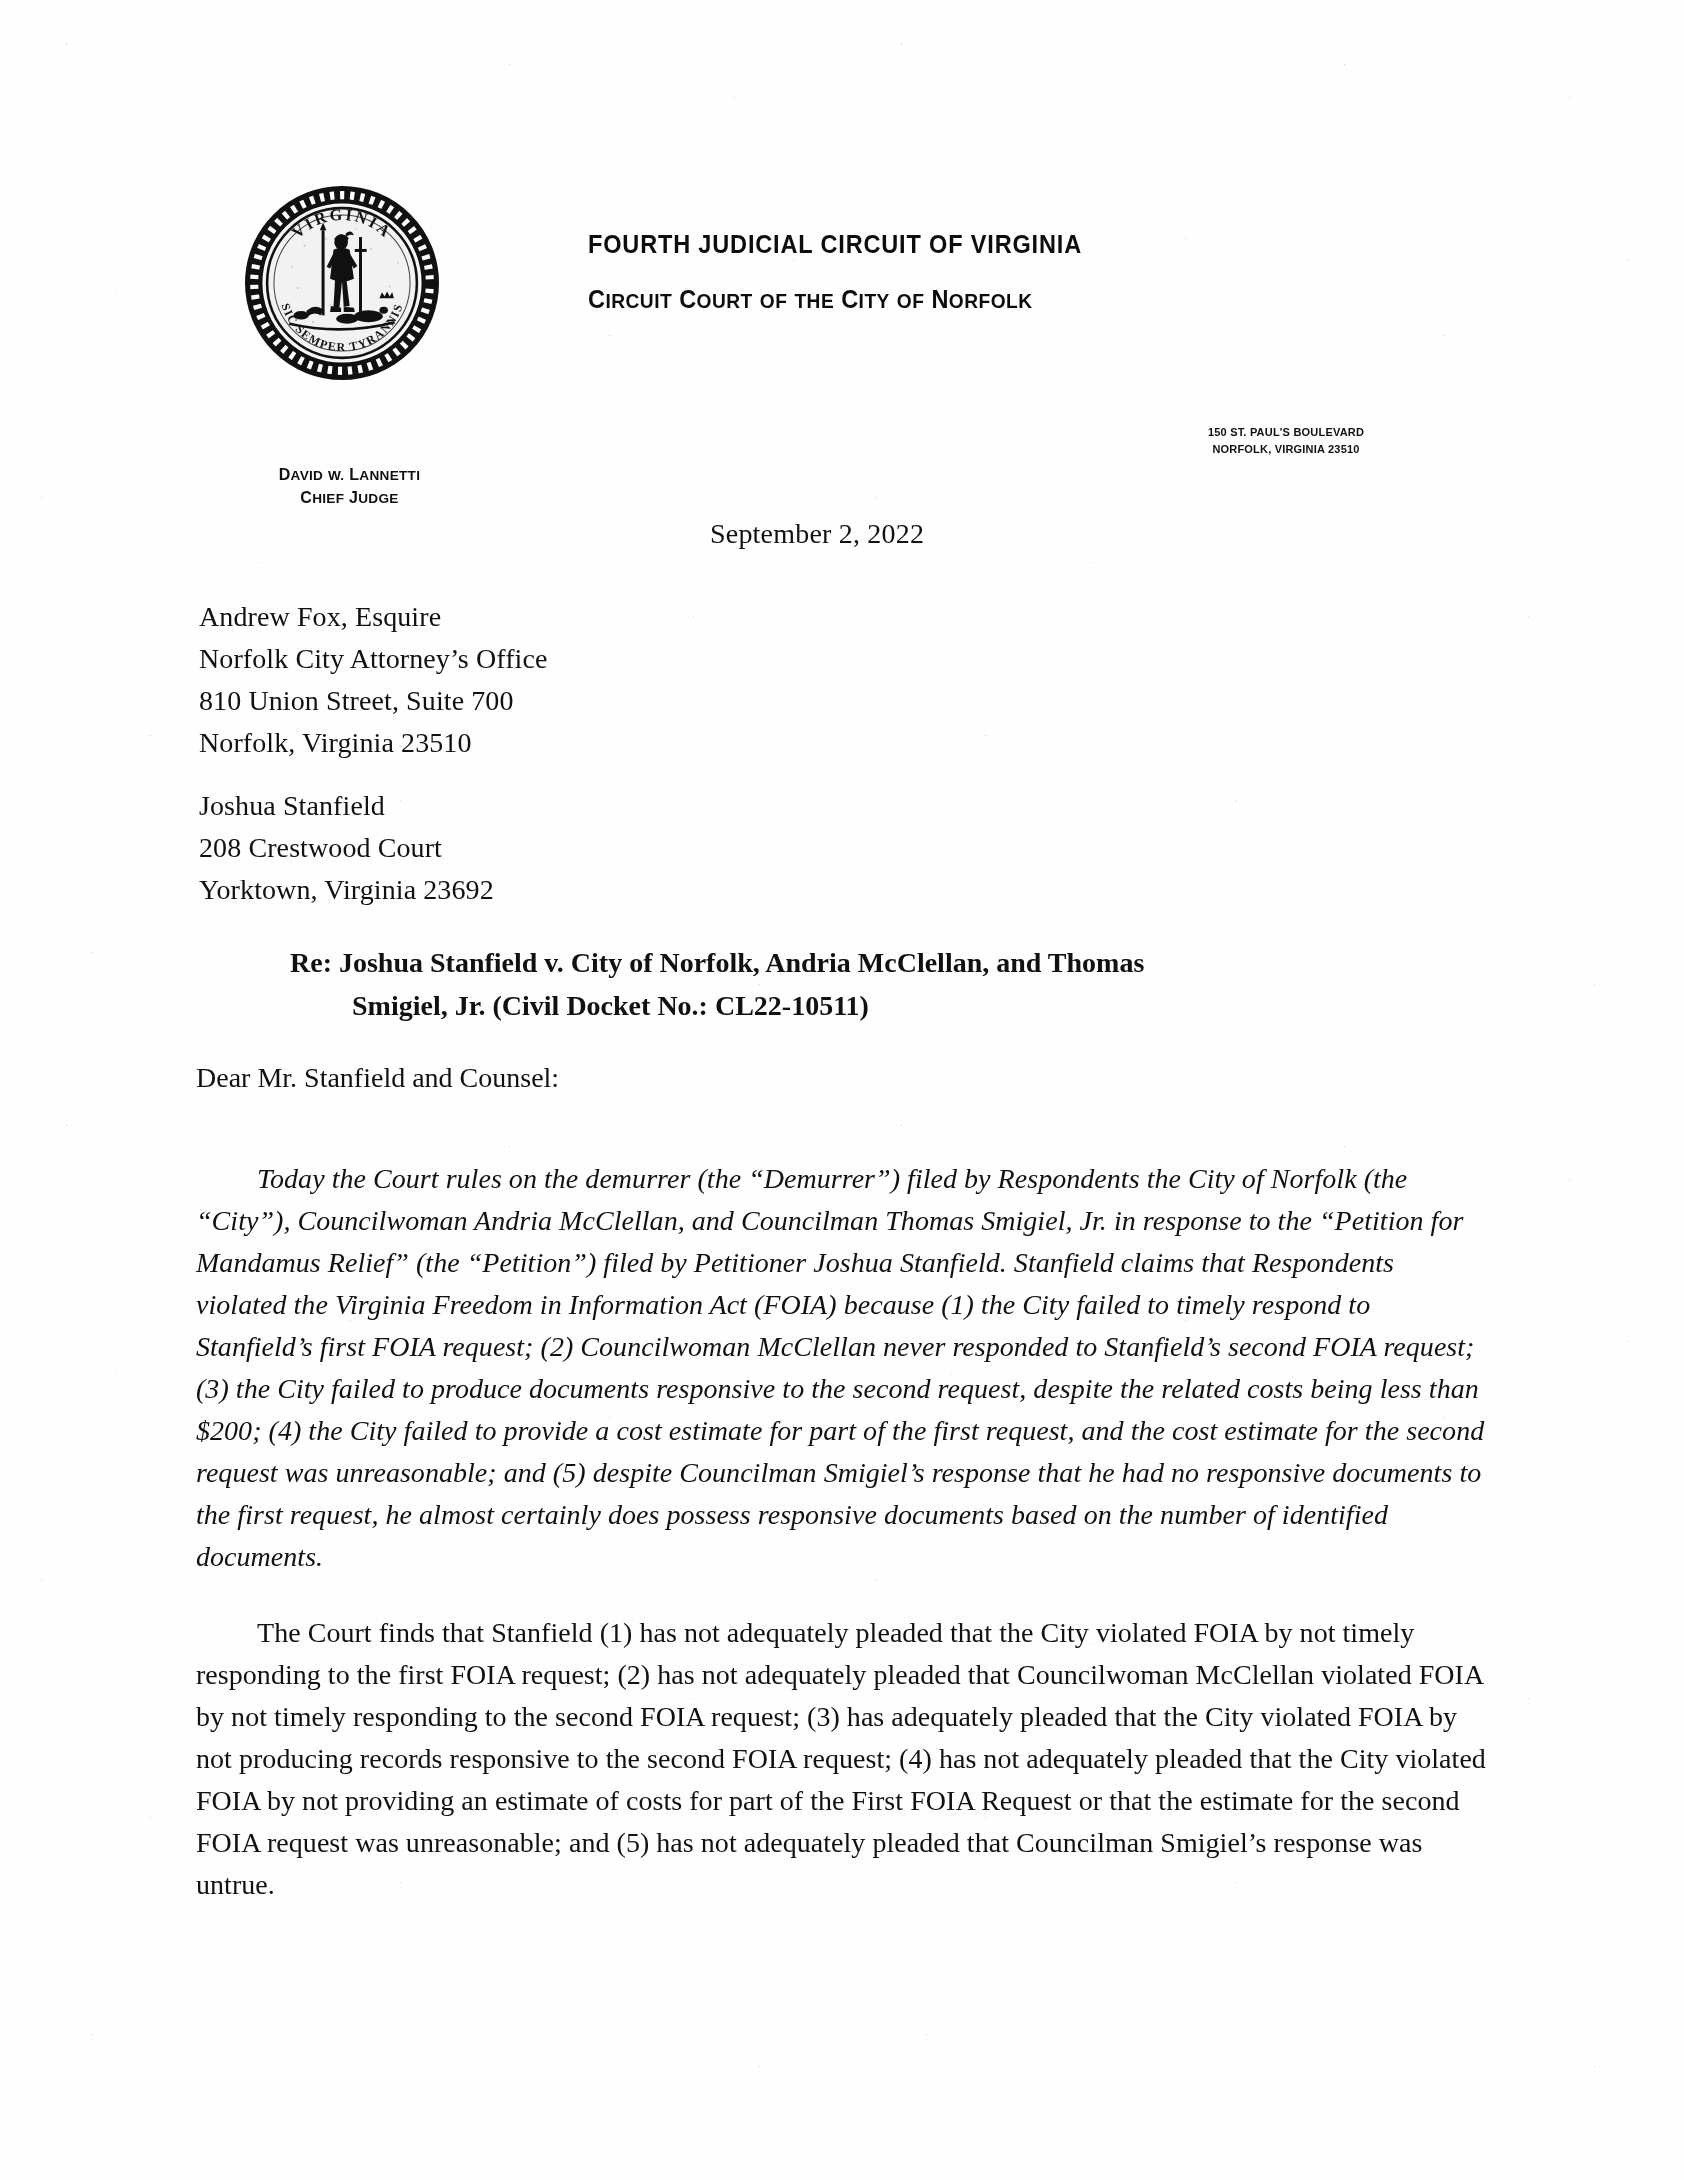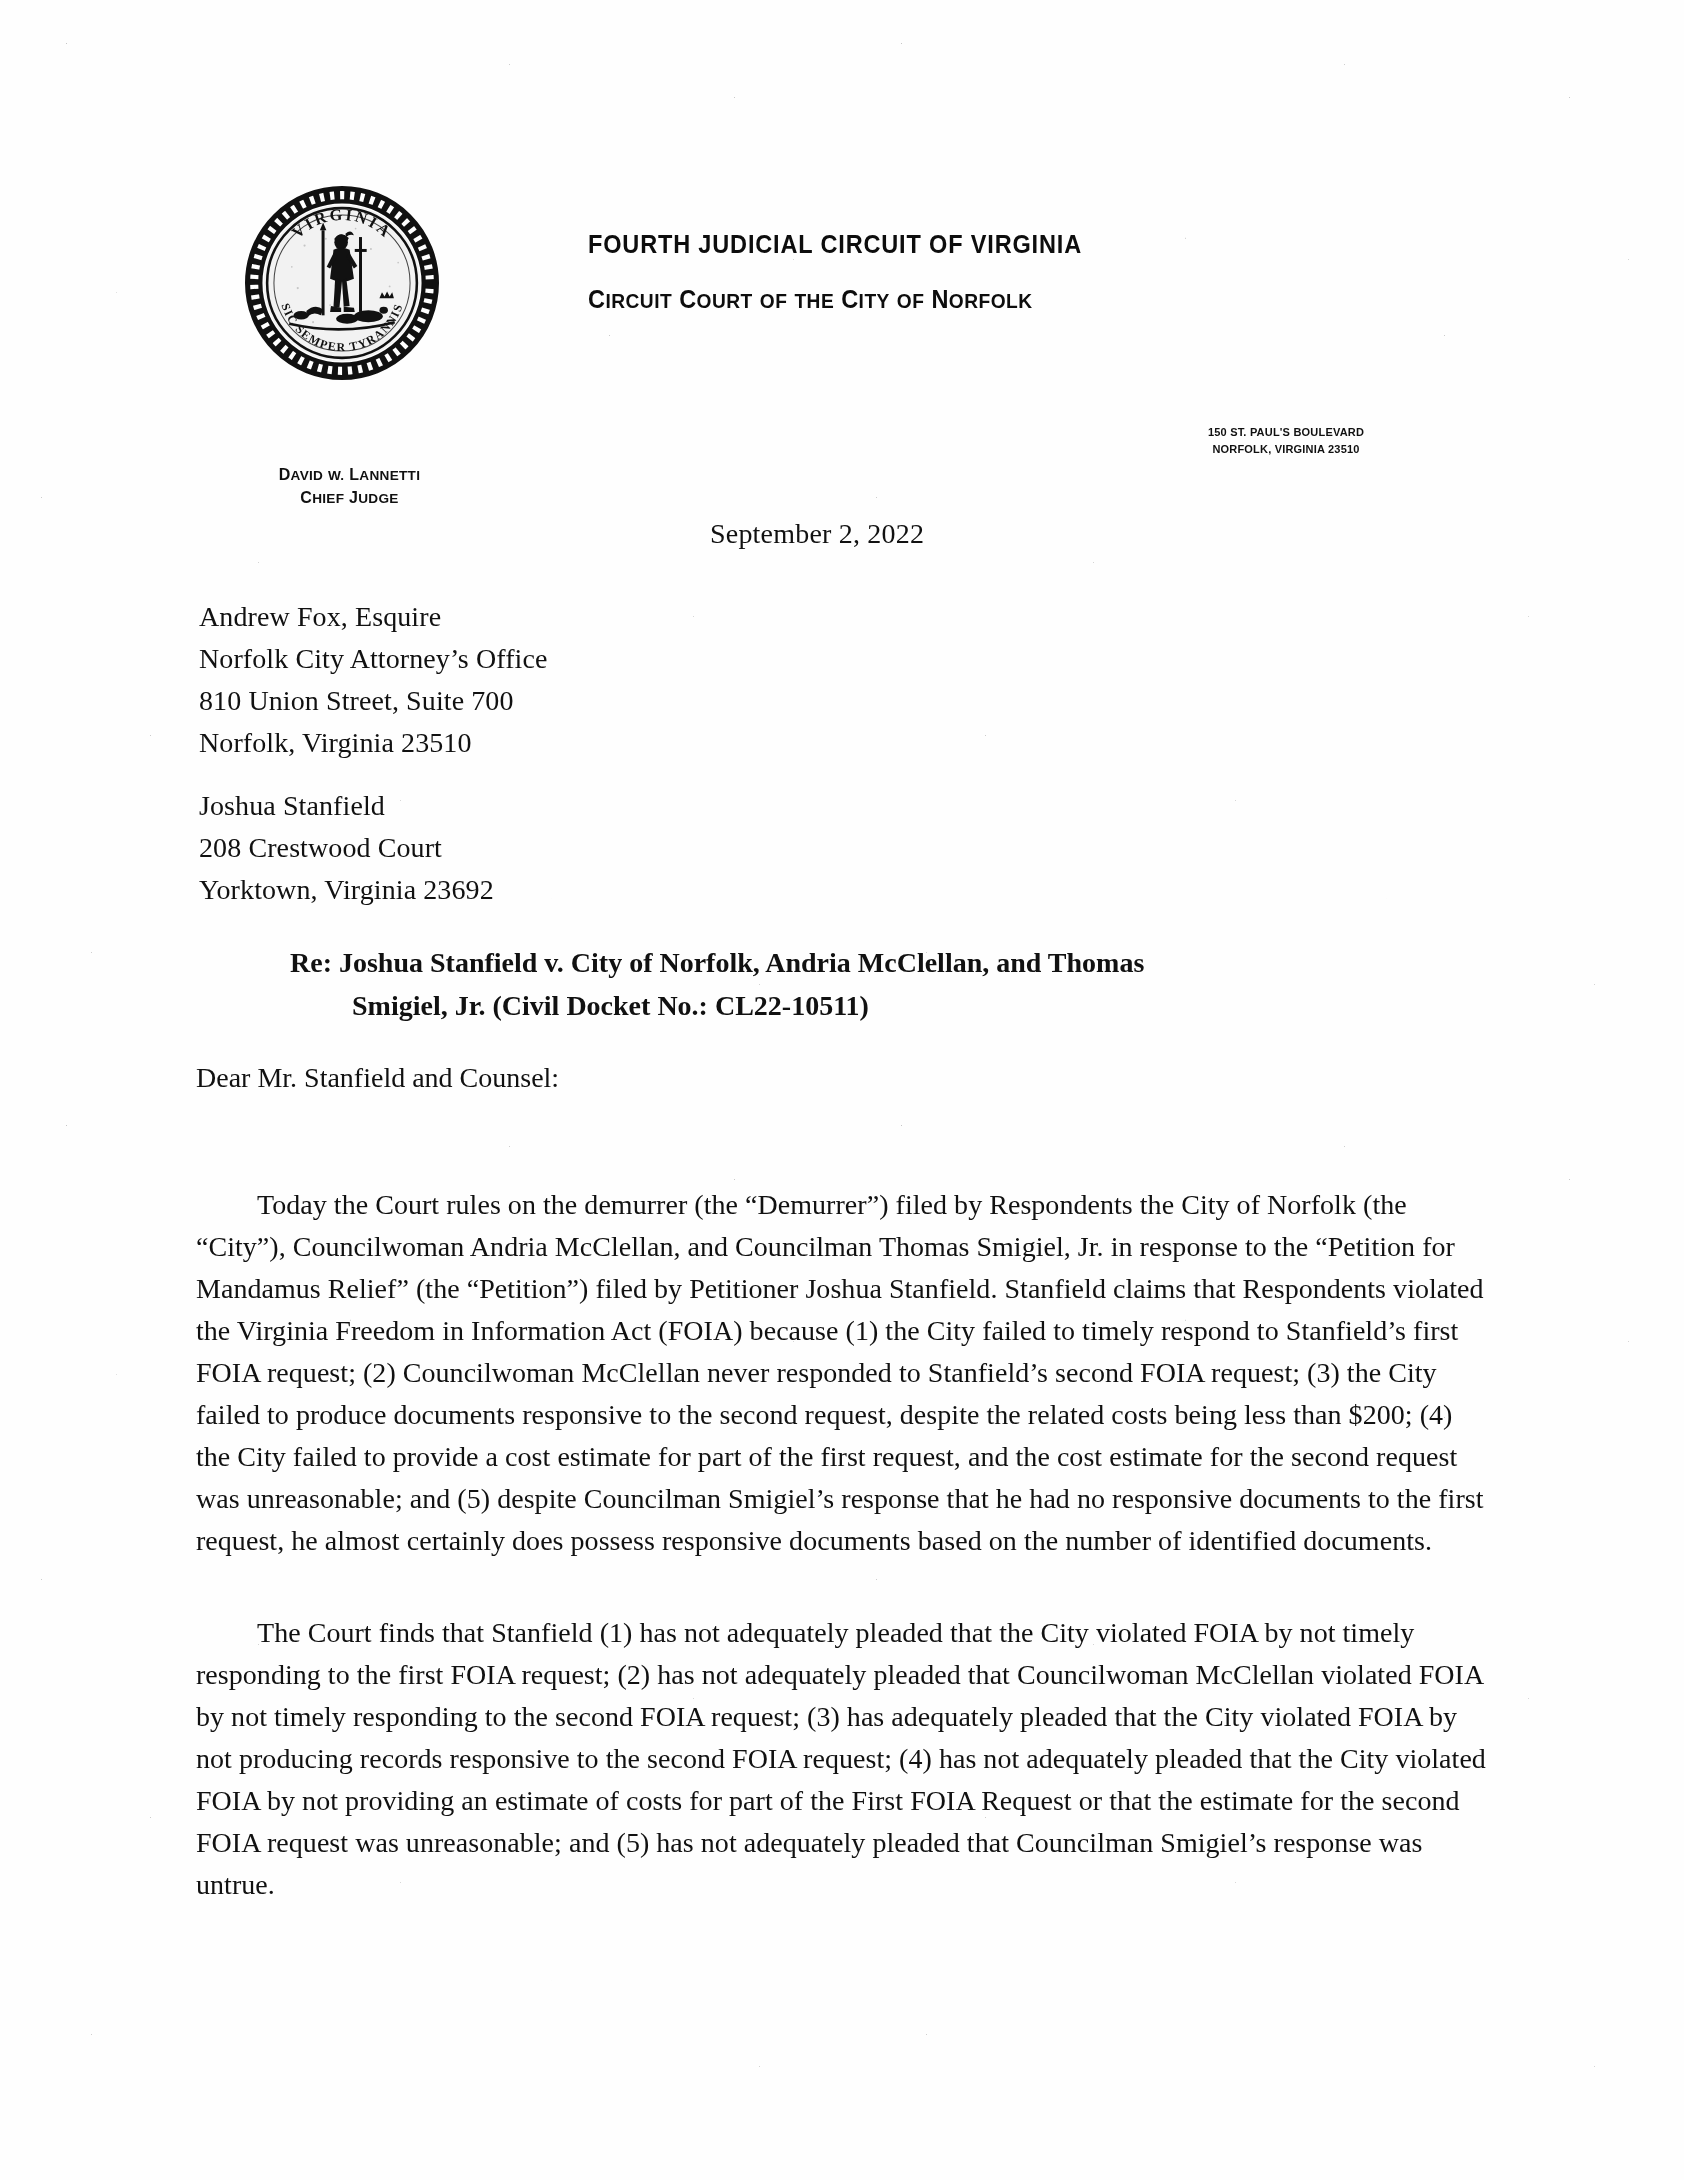--- a/index.html
+++ b/index.html
@@ -171,21 +171,21 @@
     position: absolute;
     left: 196px;
     width: 1295px;
     font-size: 28px;
     line-height: 42px;
     text-align: left;
     letter-spacing: 0.04px;
   }
   .para .indent { display: inline-block; width: 61px; }
 
-  .para-1 { top: 1156px; }
+  .para-1 { top: 1130px; font-style: italic; }
   .para-2 { top: 1593px; margin-top: 19px; }
   .para-3 { top: 2006px; }
 </style>
 </head>
 <body>
 
 <div class="page">
 
   <div class="speckles"></div>
 

